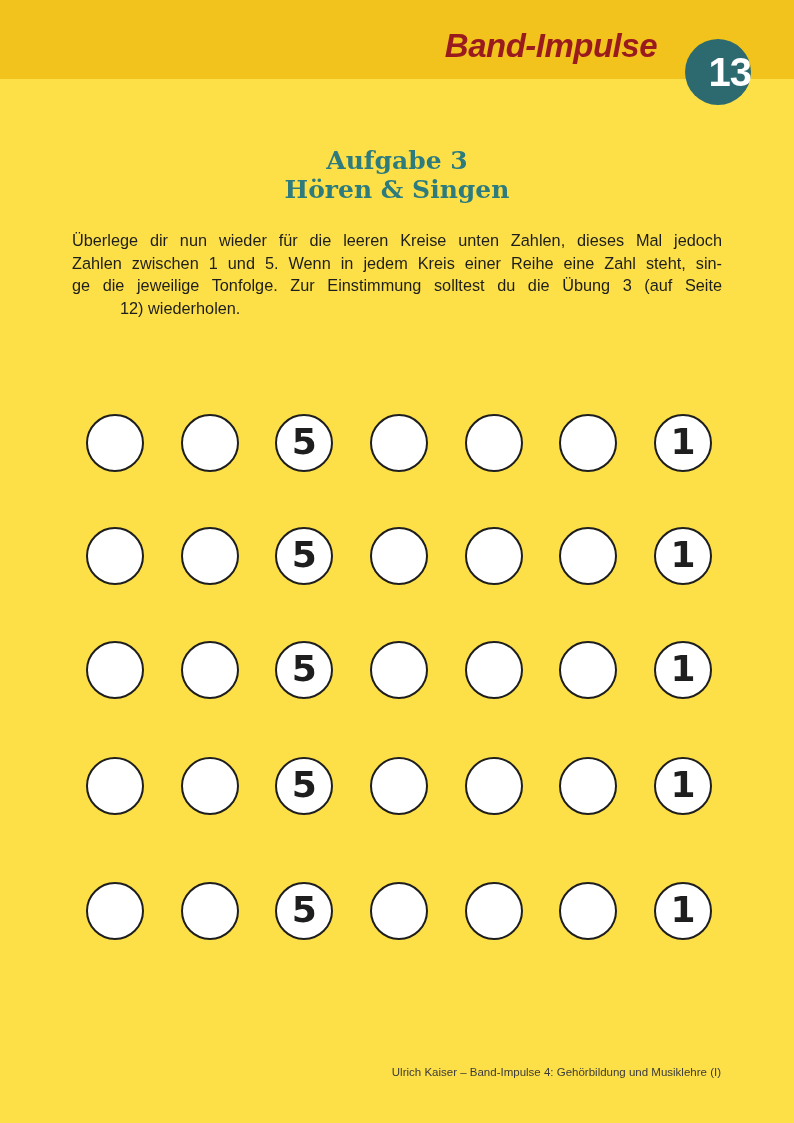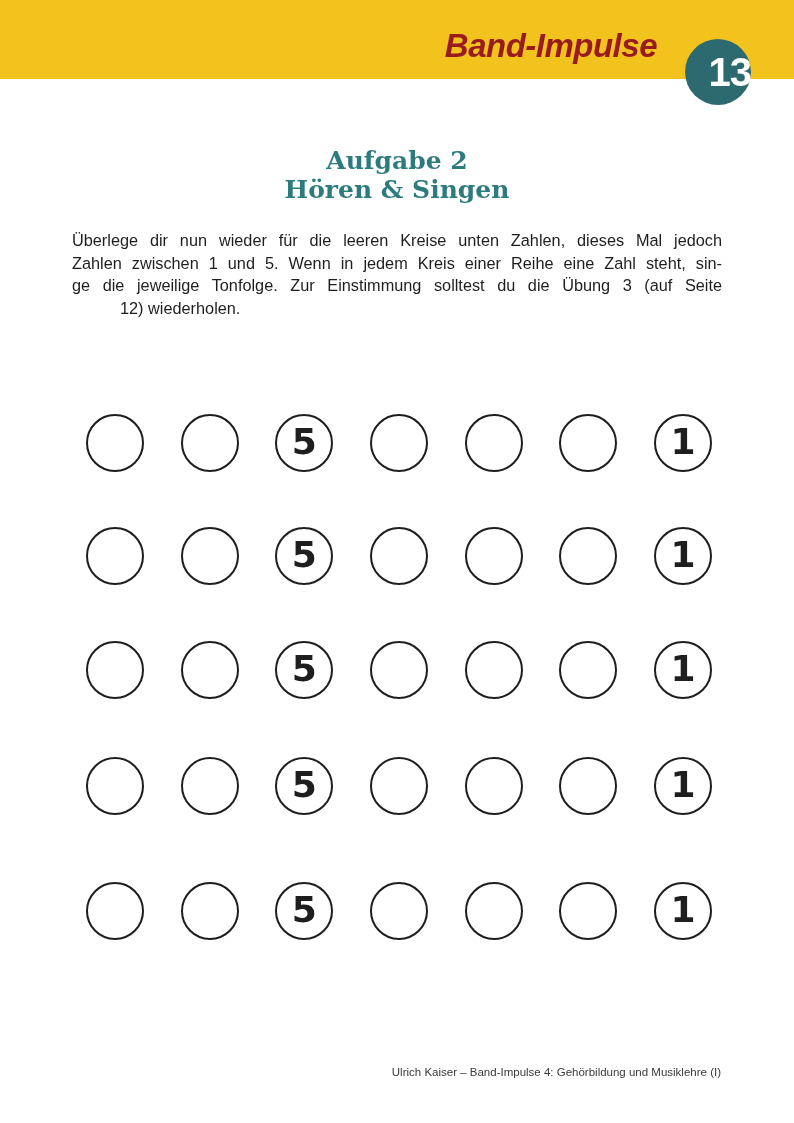--- a/index.html
+++ b/index.html
@@ -10,21 +10,21 @@
     --title-text:#2E7B7E;
     --ink:#1E1E1E;
     --footer-text:#3A3A3A;
   }
   *{margin:0;padding:0;box-sizing:border-box;}
   html,body{background:#888;}
   .page{
     position:relative;
     width:794px;height:1123px;
     margin:0 auto;
-    background:#ffffff;
+    background:#fde047;
     font-family:"Liberation Sans",sans-serif;
     overflow:hidden;
   }
   
   .topbar{
     position:absolute;top:0;left:0;
     width:794px;height:79px;
     background:var(--header-bar);
   }
   .brand{
@@ -101,21 +101,21 @@
 
   <div class="topbar"></div>
 
   <div class="brand">Band-Impulse</div>
 
   <div class="badge">
     <span>13</span>
   </div>
 
   <div class="title">
-    <div>Aufgabe 2</div>
+    <div>Aufgabe 3</div>
     <div>Hören &amp; Singen</div>
   </div>
 
   <div class="bodytext">
     <div class="line">Überlege dir nun wieder für die leeren Kreise unten Zahlen, dieses Mal jedoch</div>
     <div class="line">Zahlen zwischen 1 und 5. Wenn in jedem Kreis einer Reihe eine Zahl steht, sin-</div>
     <div class="line">ge die jeweilige Tonfolge. Zur Einstimmung solltest du die Übung 3 (auf Seite</div>
     <div class="line">12) wiederholen.</div>
   </div>
 

